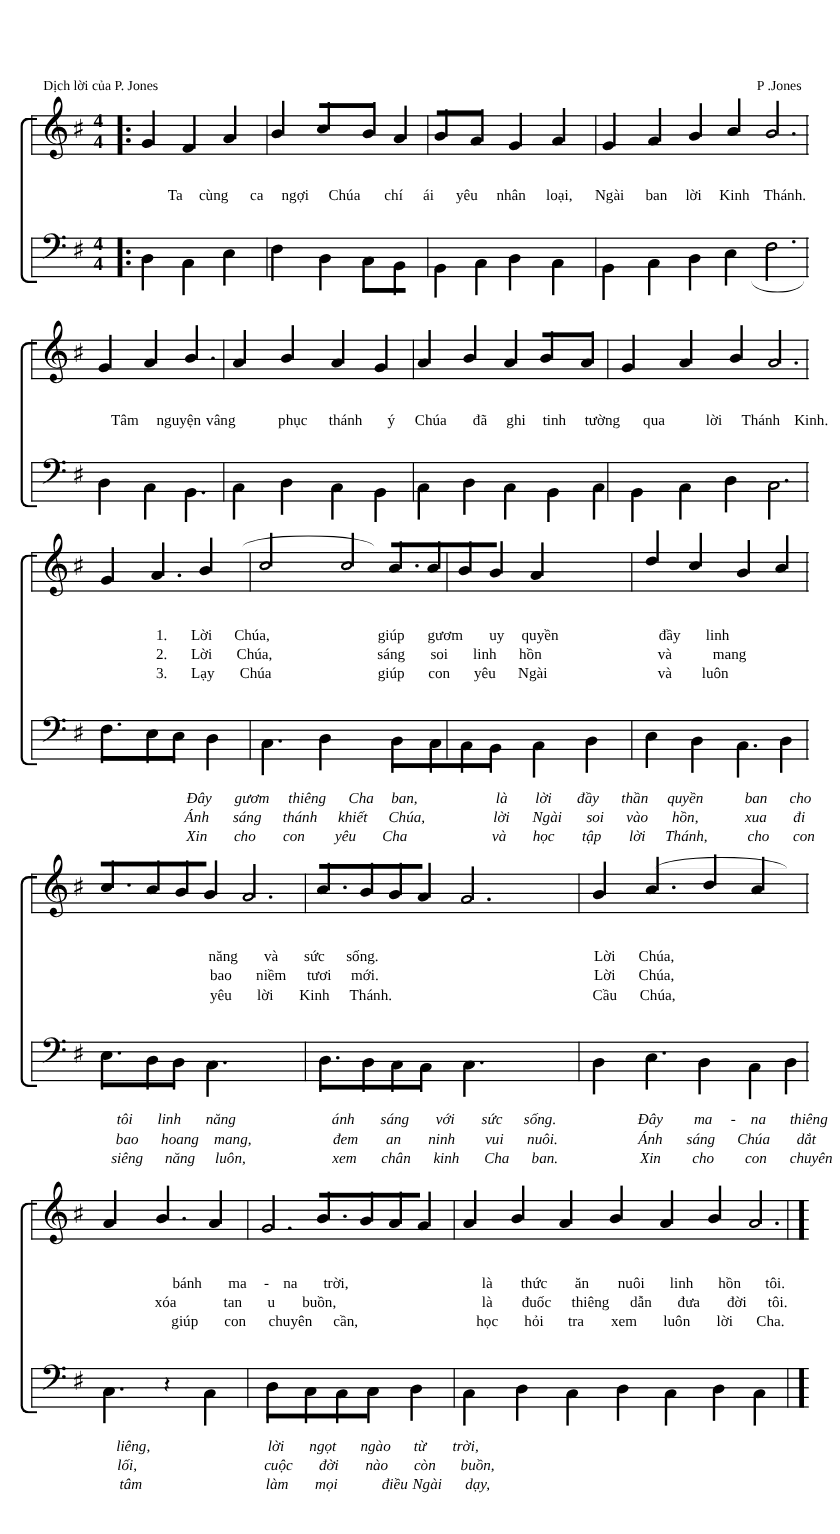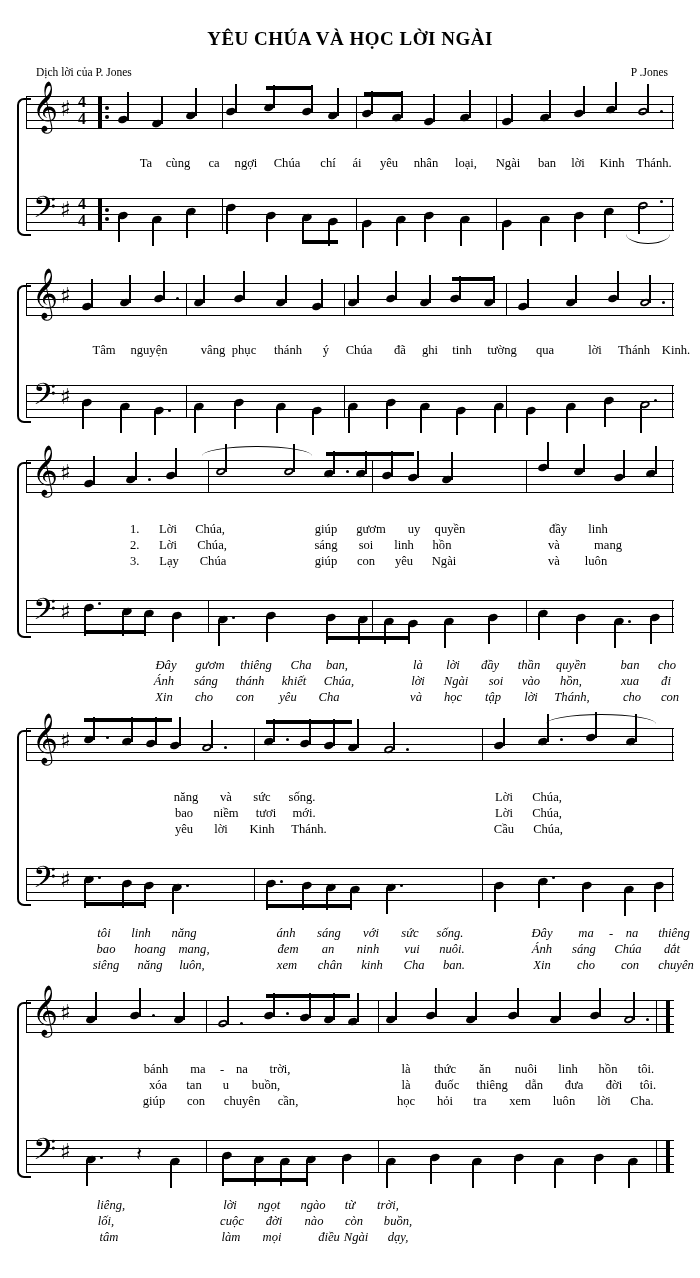--- a/index.html
+++ b/index.html
@@ -208,21 +208,20 @@
   .verse-num {
     position: absolute;
     font-style: normal;
   }
 </style>
 </head>
 <body>
 
 <div class="page">
 
-  <div class="title">YÊU CHÚA VÀ HỌC LỜI NGÀI</div>
   <div class="credit-left">Dịch lời của P. Jones</div>
   <div class="credit-right">P .Jones</div>
 
   <div class="system" style="top:96px;">
     <div class="sysbrace" style="top:2px; height:134px;"></div>
 
     <div class="stave" style="top:0;">
       <div class="ln l0"></div>
         <div class="ln l1"></div>
         <div class="ln l2"></div>
@@ -503,21 +502,21 @@
       <div class="note" style="left:614px; top:16px;">
         <div class="head open"></div>
           <div class="stem" style="left:9px; top:-24px; height:28px;"></div>
         <div class="dot" style="left:22px; top:2px;"></div>
       </div>
     </div>
 
     <div class="lyric-line" style="top:60px;">
       <span class="lyric-word" style="left:78px">Tâm</span>
       <span class="lyric-word" style="left:123px">nguyện</span>
-      <span class="lyric-word" style="left:187px">vâng</span>
+      <span class="lyric-word" style="left:158px">vâng</span>
       <span class="lyric-word" style="left:218px">phục</span>
       <span class="lyric-word" style="left:262px">thánh</span>
       <span class="lyric-word" style="left:300px">ý</span>
       <span class="lyric-word" style="left:333px">Chúa</span>
       <span class="lyric-word" style="left:374px">đã</span>
       <span class="lyric-word" style="left:404px">ghi</span>
       <span class="lyric-word" style="left:436px">tinh</span>
       <span class="lyric-word" style="left:476px">tường</span>
       <span class="lyric-word" style="left:519px">qua</span>
       <span class="lyric-word" style="left:569px">lời</span>
@@ -1174,21 +1173,21 @@
       <span class="lyric-word" style="left:254px">trời,</span>
       <span class="lyric-word" style="left:380px">là</span>
       <span class="lyric-word" style="left:419px">thức</span>
       <span class="lyric-word" style="left:459px">ăn</span>
       <span class="lyric-word" style="left:500px">nuôi</span>
       <span class="lyric-word" style="left:542px">linh</span>
       <span class="lyric-word" style="left:582px">hồn</span>
       <span class="lyric-word" style="left:620px">tôi.</span>
     </div>
     <div class="lyric-line" style="top:78px;">
-      <span class="lyric-word" style="left:132px">xóa</span>
+      <span class="lyric-word" style="left:112px">xóa</span>
       <span class="lyric-word" style="left:168px">tan</span>
       <span class="lyric-word" style="left:200px">u</span>
       <span class="lyric-word" style="left:240px">buồn,</span>
       <span class="lyric-word" style="left:380px">là</span>
       <span class="lyric-word" style="left:421px">đuốc</span>
       <span class="lyric-word" style="left:466px">thiêng</span>
       <span class="lyric-word" style="left:508px">dẫn</span>
       <span class="lyric-word" style="left:548px">đưa</span>
       <span class="lyric-word" style="left:588px">đời</span>
       <span class="lyric-word" style="left:622px">tôi.</span>

